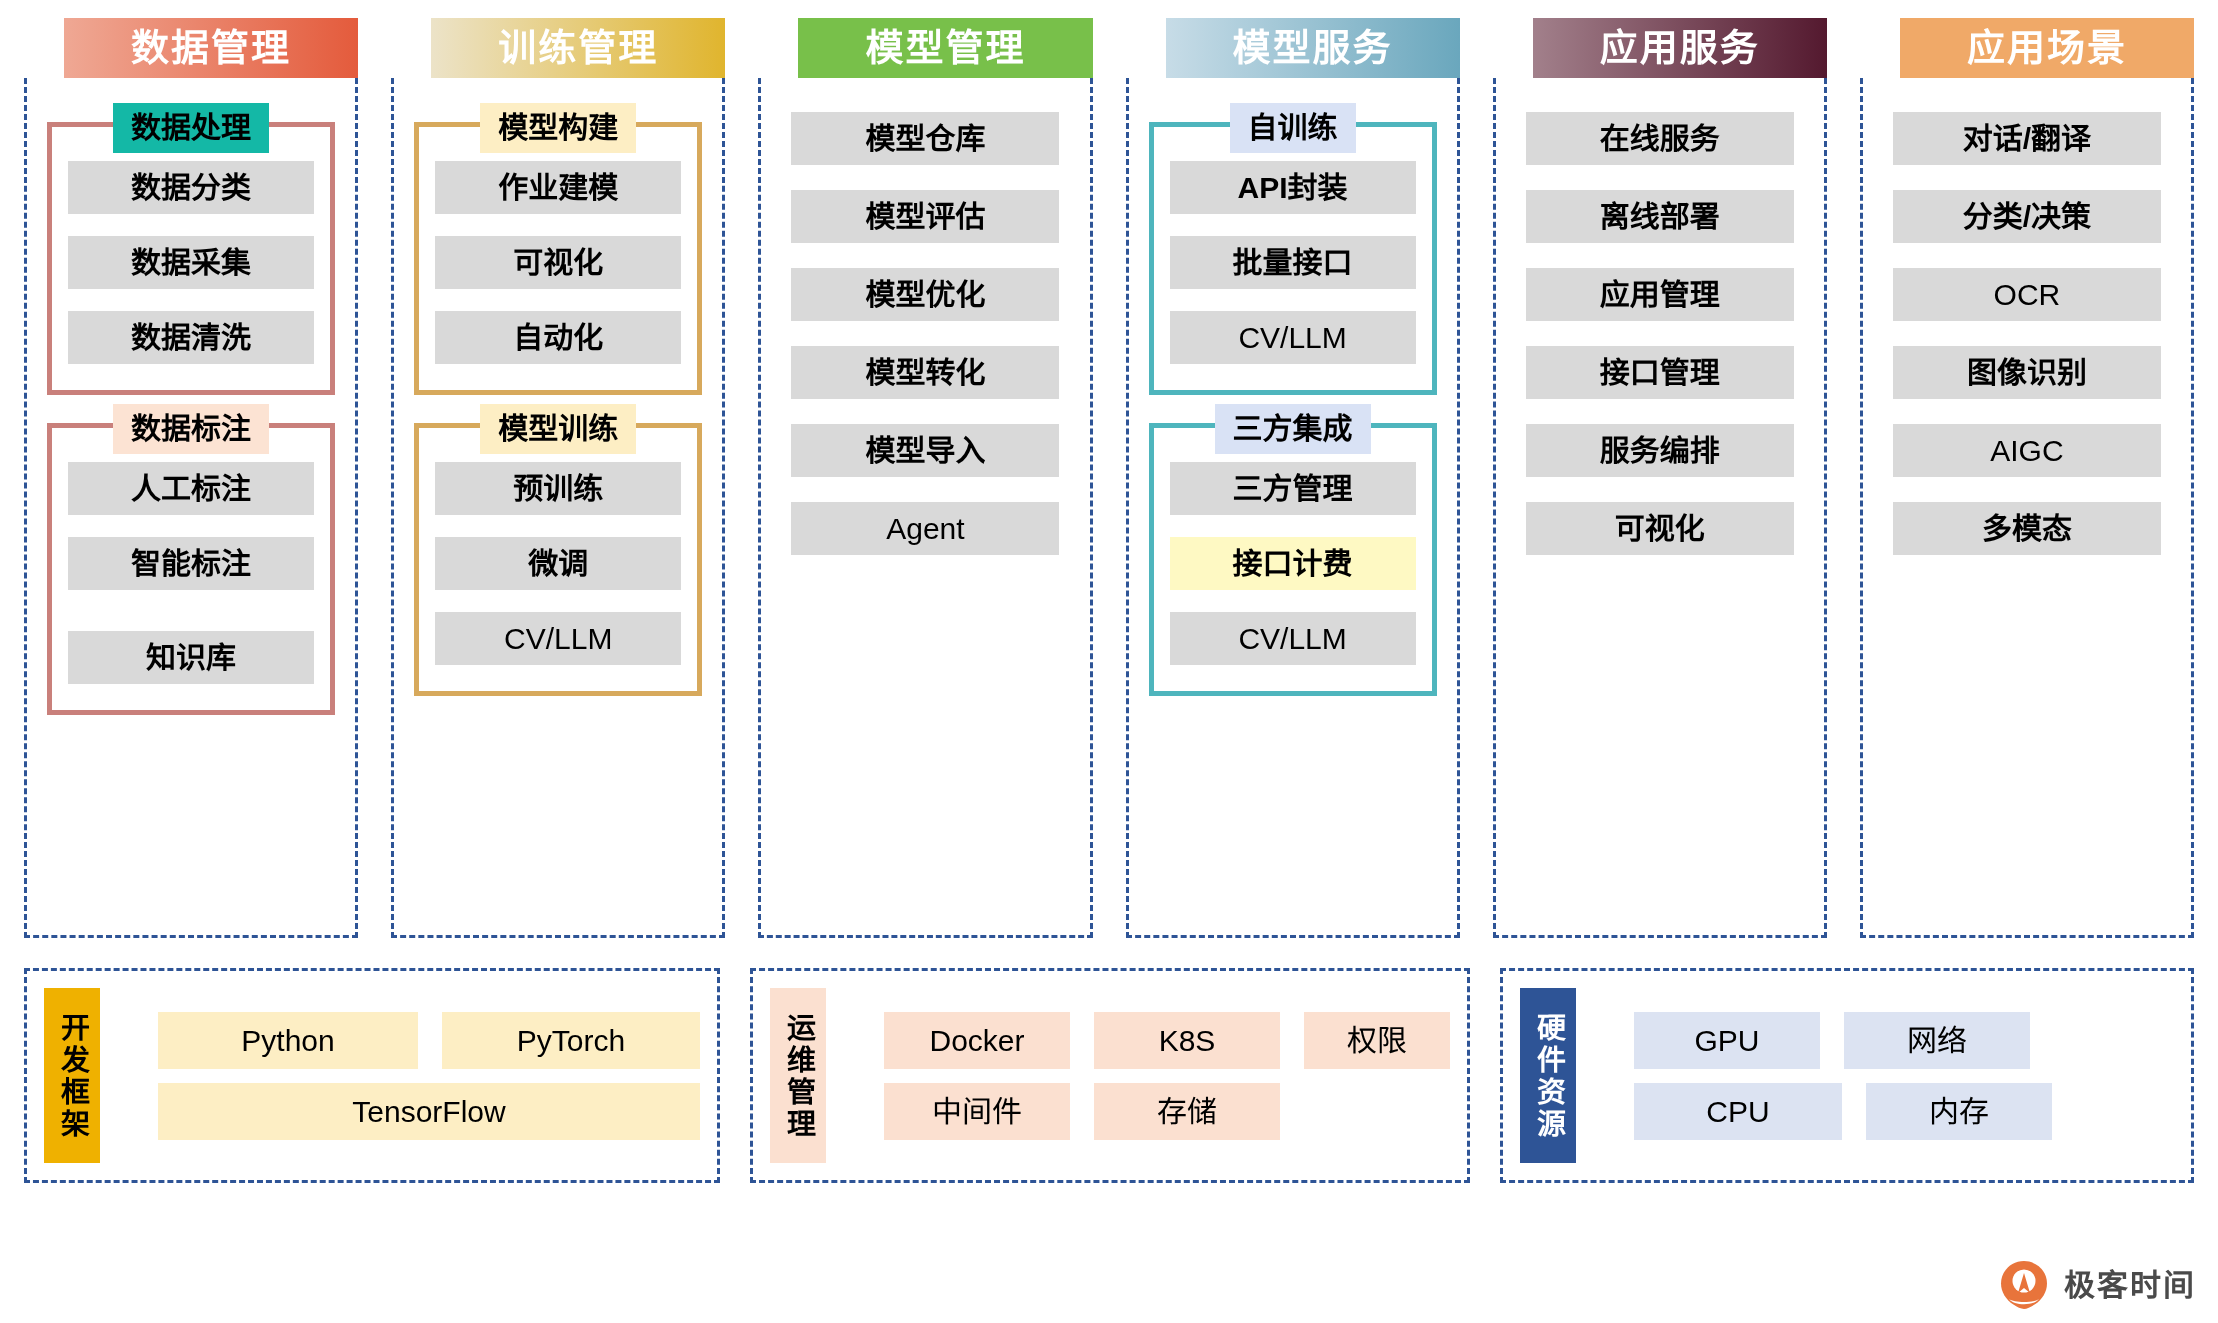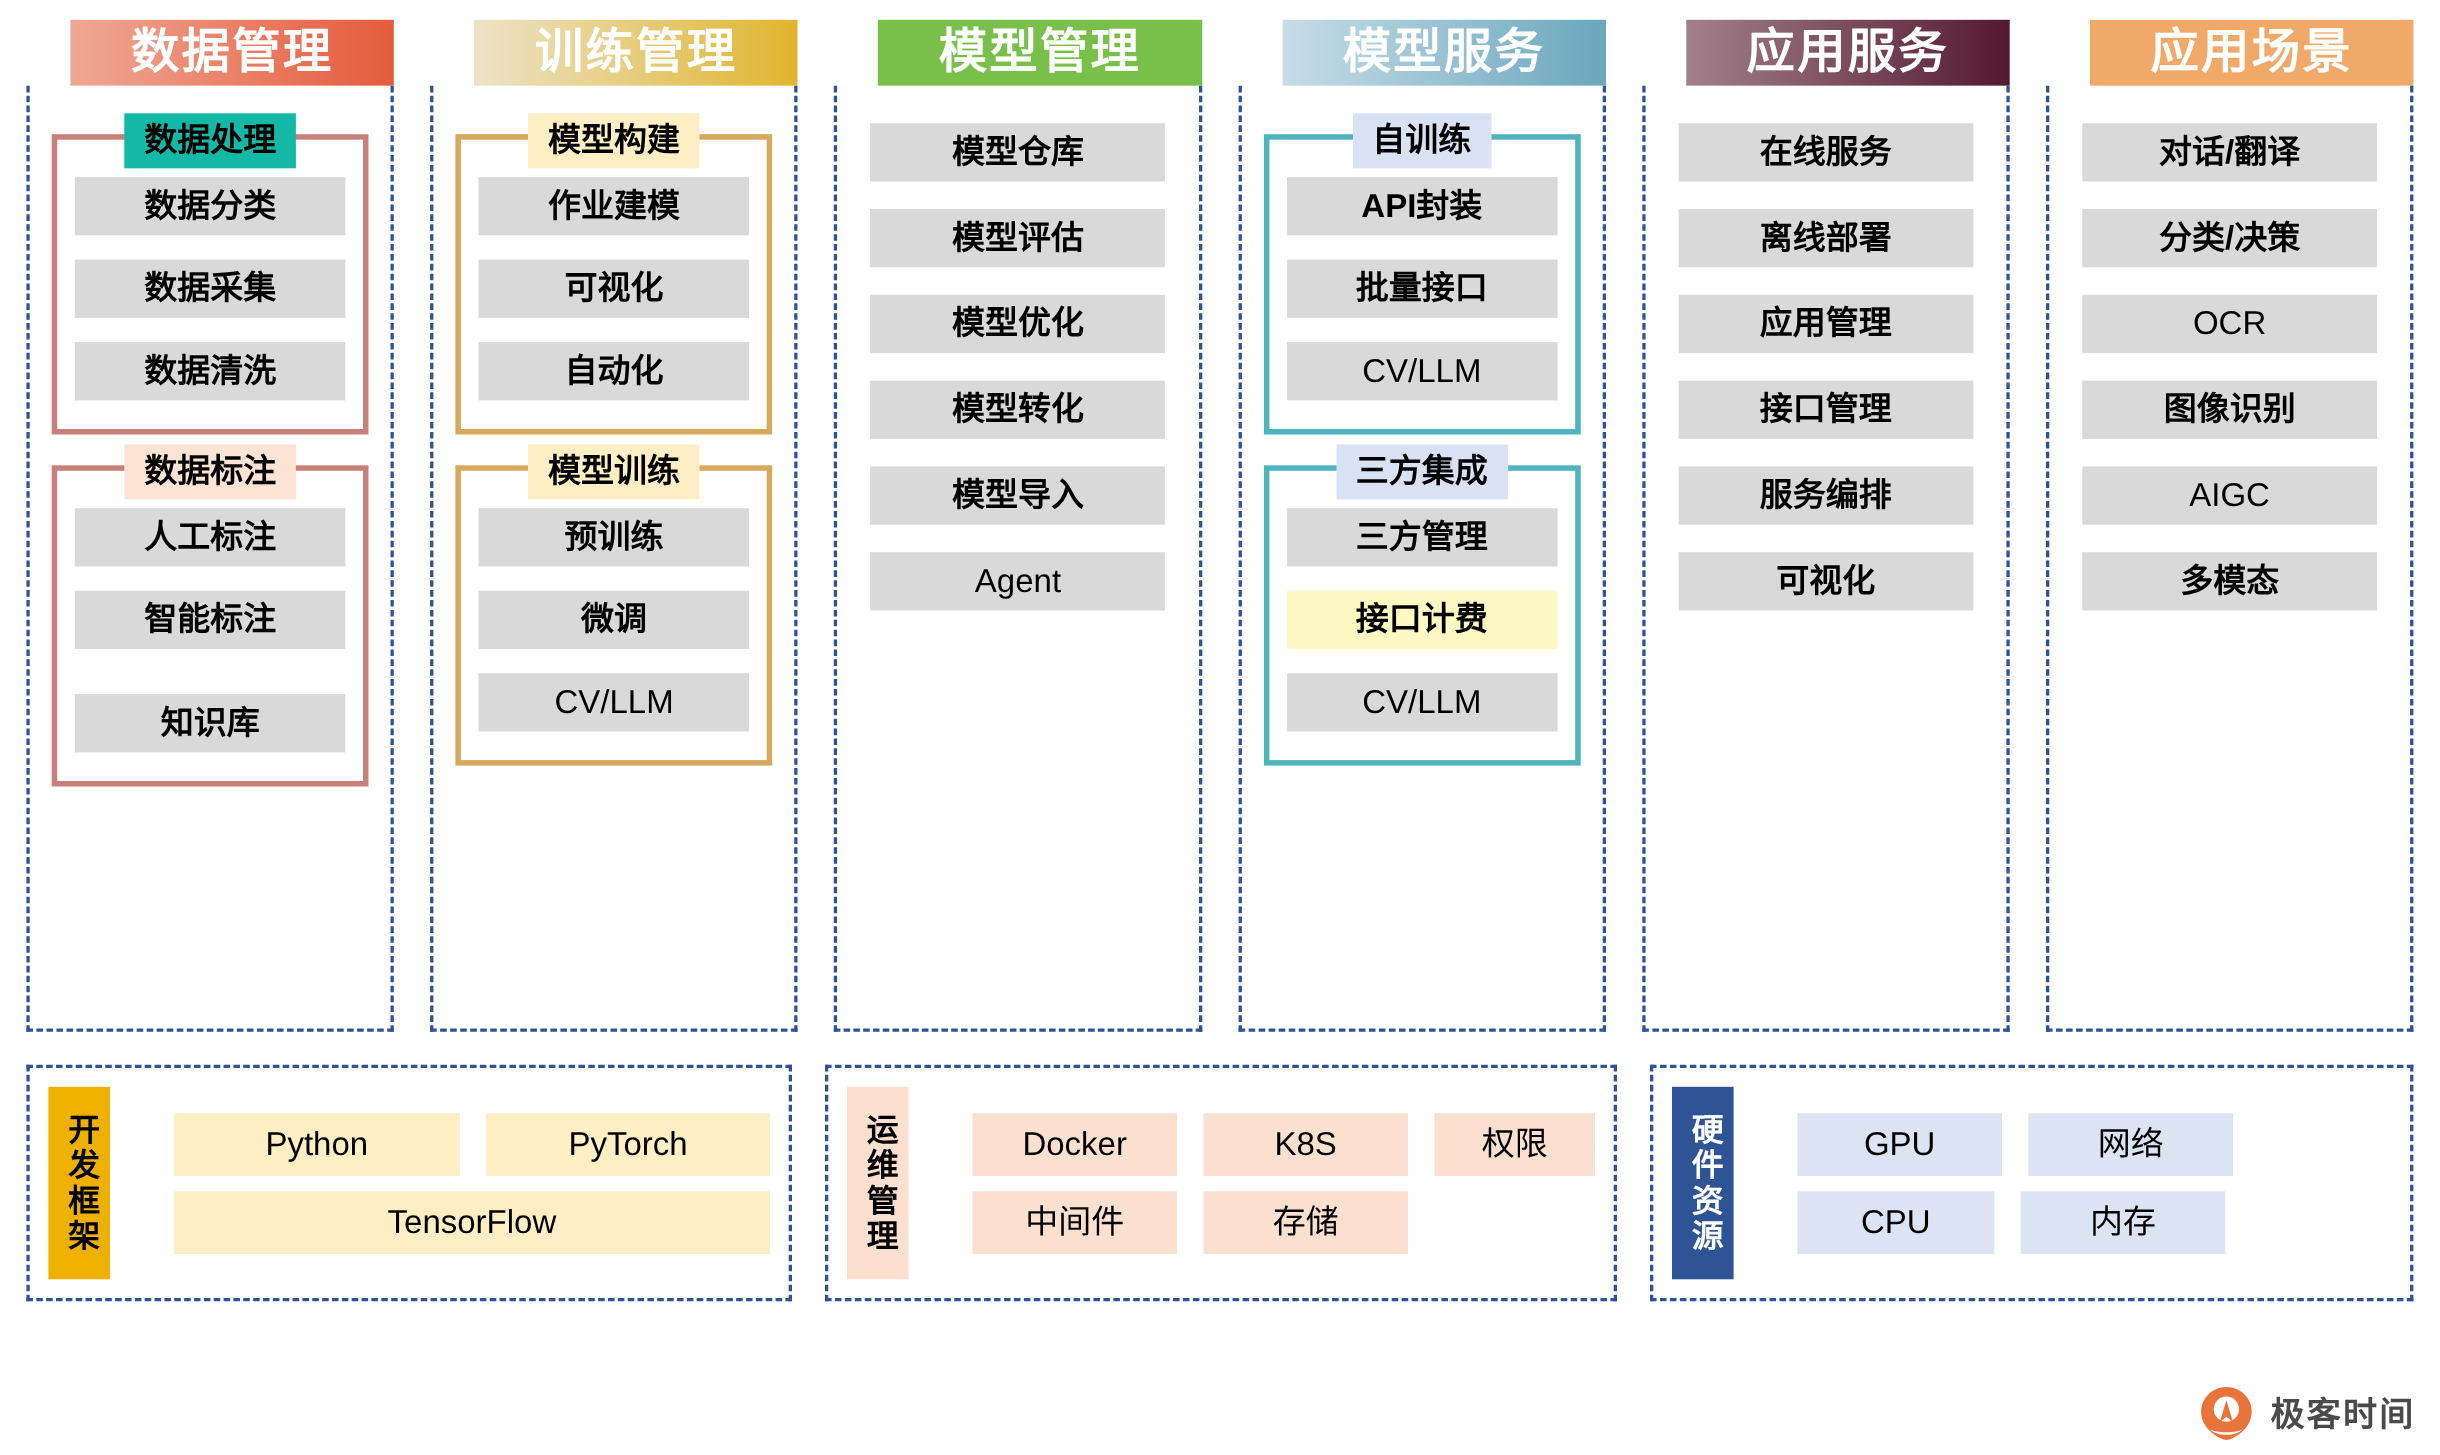--- a/index.html
+++ b/index.html
@@ -35,21 +35,21 @@
     flex: 1 1 0;
     display: flex;
     flex-direction: column;
   }
 
   .pillar-header {
     height: 60px;
     line-height: 60px;
     text-align: center;
     color: #ffffff;
-    font-size: 44px;
+    font-size: 38px;
     font-weight: bold;
     letter-spacing: 2px;
     flex: 0 0 auto;
     margin-left: 40px;
   }
 
   .pillar-body {
     flex: 1 1 auto;
     border: 3px dashed #2e5496;
     border-top: none;
@@ -319,21 +319,21 @@
         </div>
       </div>
       <div class="infra" style="border-color: rgb(46, 84, 150);">
         <div class="infra-label" style="background: rgb(46, 84, 150); color: rgb(255, 255, 255);">硬件资源</div>
         <div class="infra-grid">
           <div class="infra-line">
             <div class="chip" style="background: rgb(220, 227, 242); width: 186px;">GPU</div>
             <div class="chip cjk" style="background: rgb(220, 227, 242); width: 186px;">网络</div>
           </div>
           <div class="infra-line">
-            <div class="chip" style="background: rgb(220, 227, 242); width: 179px;">CPU</div>
+            <div class="chip" style="background: rgb(220, 227, 242); width: 208px;">CPU</div>
             <div class="chip cjk" style="background: rgb(220, 227, 242); width: 186px;">内存</div>
           </div>
         </div>
       </div>
     </div>
 
   <div class="brand">
     <span class="brand-mark">
       <svg width="52" height="52" viewBox="0 0 52 52" aria-hidden="true">
         <path d="M26 2 C13.3 2 3 12 3 24.4 C3 33 8 40.4 15.4 45.6 C19 48.1 23 50 26 50 C29 50 33 48.1 36.6 45.6 C44 40.4 49 33 49 24.4 C49 12 38.7 2 26 2 Z" fill="#e8743b"></path>

